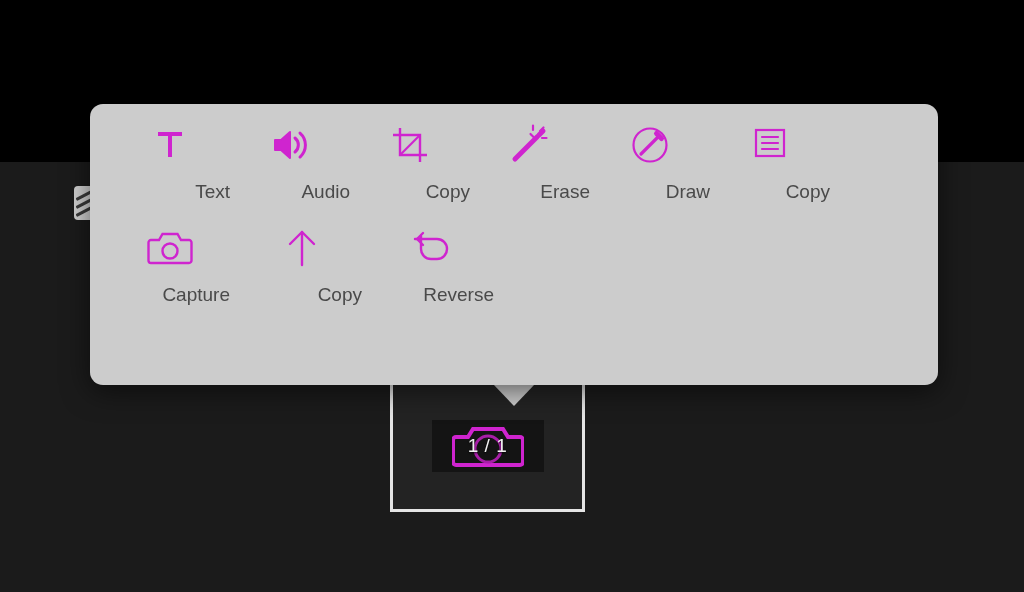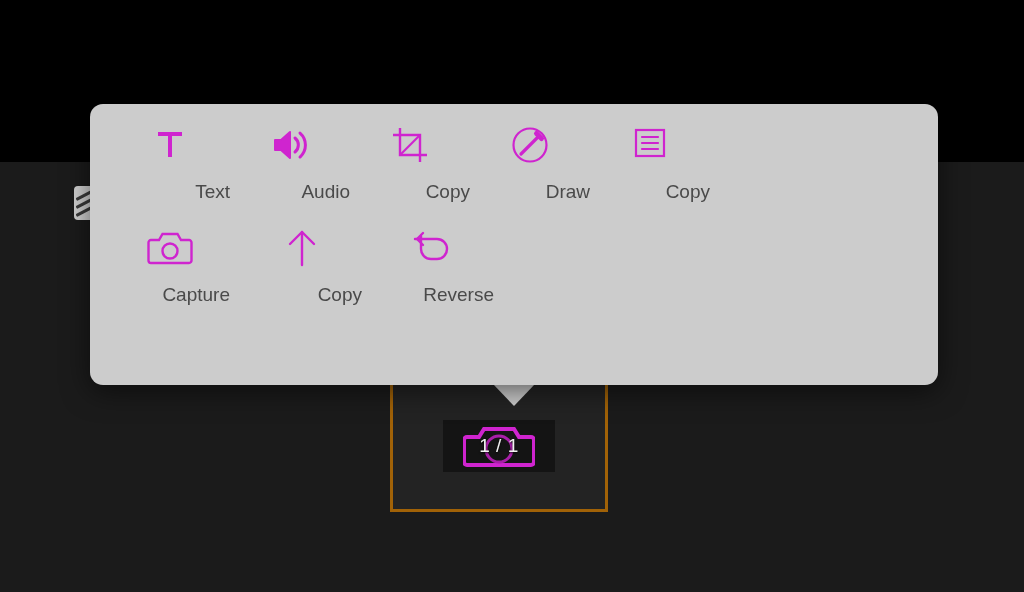--- a/index.html
+++ b/index.html
@@ -29,22 +29,22 @@
   .bg-side-icon i {
     position:absolute; display:block; height:3px; width:22px;
     background:#3a3a3a; left:1px; border-radius:1px;
   }
   .bg-side-icon i:nth-child(1){ top:7px;  transform:rotate(-28deg); }
   .bg-side-icon i:nth-child(2){ top:15px; transform:rotate(-28deg); }
   .bg-side-icon i:nth-child(3){ top:23px; transform:rotate(-28deg); }
 
   
   .clip-frame {
-    position:absolute; left:390px; top:380px; width:218px; height:132px;
-    border:3px solid #a16207; background:#3b82f6;
+    position:absolute; left:390px; top:380px; width:195px; height:132px;
+    border:3px solid #e5e5e5; background:#3b82f6;
   }
   .clip-inner {
     position:absolute; left:0; top:0; right:0; bottom:0;
     background:#232323;
   }
   .clip-thumb {
     position:absolute; left:50%; top:50%; transform:translate(-50%,-50%);
     width:112px; height:52px; background:#141414;
     display:flex; align-items:center; justify-content:center;
   }
@@ -145,20 +145,30 @@
         <span class="glyph">
           <svg width="42" height="42" viewBox="0 0 42 42">
             <path d="M11 4 V31 H38" fill="none" stroke="#cf24cf" stroke-width="2.4"></path>
             <path d="M4 11 H31 V38" fill="none" stroke="#cf24cf" stroke-width="2.4"></path>
             <path d="M11 31 L31 11" fill="none" stroke="#cf24cf" stroke-width="2.2"></path>
           </svg>
         </span>
         <span class="label">Copy</span>
       </div>
 
+      <div class="tool">
+        <span class="glyph">
+          <svg width="42" height="42" viewBox="0 0 42 42">
+            <path d="M6 35 L28 13" stroke="#cf24cf" stroke-width="5" stroke-linecap="round"></path>
+            <path d="M30 11 L34 7" stroke="#cf24cf" stroke-width="5" stroke-linecap="round"></path>
+            <path d="M24 6 V1.5 M33 14 H37.5 M31 7 L34.5 3.5 M24.5 13 L21.5 10" stroke="#cf24cf" stroke-width="2.2" stroke-linecap="round"></path>
+          </svg>
+        </span>
+        <span class="label">Erase</span>
+      </div>
 
       <div class="tool">
         <span class="glyph">
           <svg width="42" height="42" viewBox="0 0 42 42">
             <circle cx="21" cy="21" r="16.5" fill="none" stroke="#cf24cf" stroke-width="2.2"></circle>
             <path d="M12 30 L30 12" stroke="#cf24cf" stroke-width="3.2" stroke-linecap="round"></path>
             <path d="M27.5 9.5 L32.5 14.5" stroke="#cf24cf" stroke-width="5" stroke-linecap="round"></path>
           </svg>
         </span>
         <span class="label">Draw</span>

